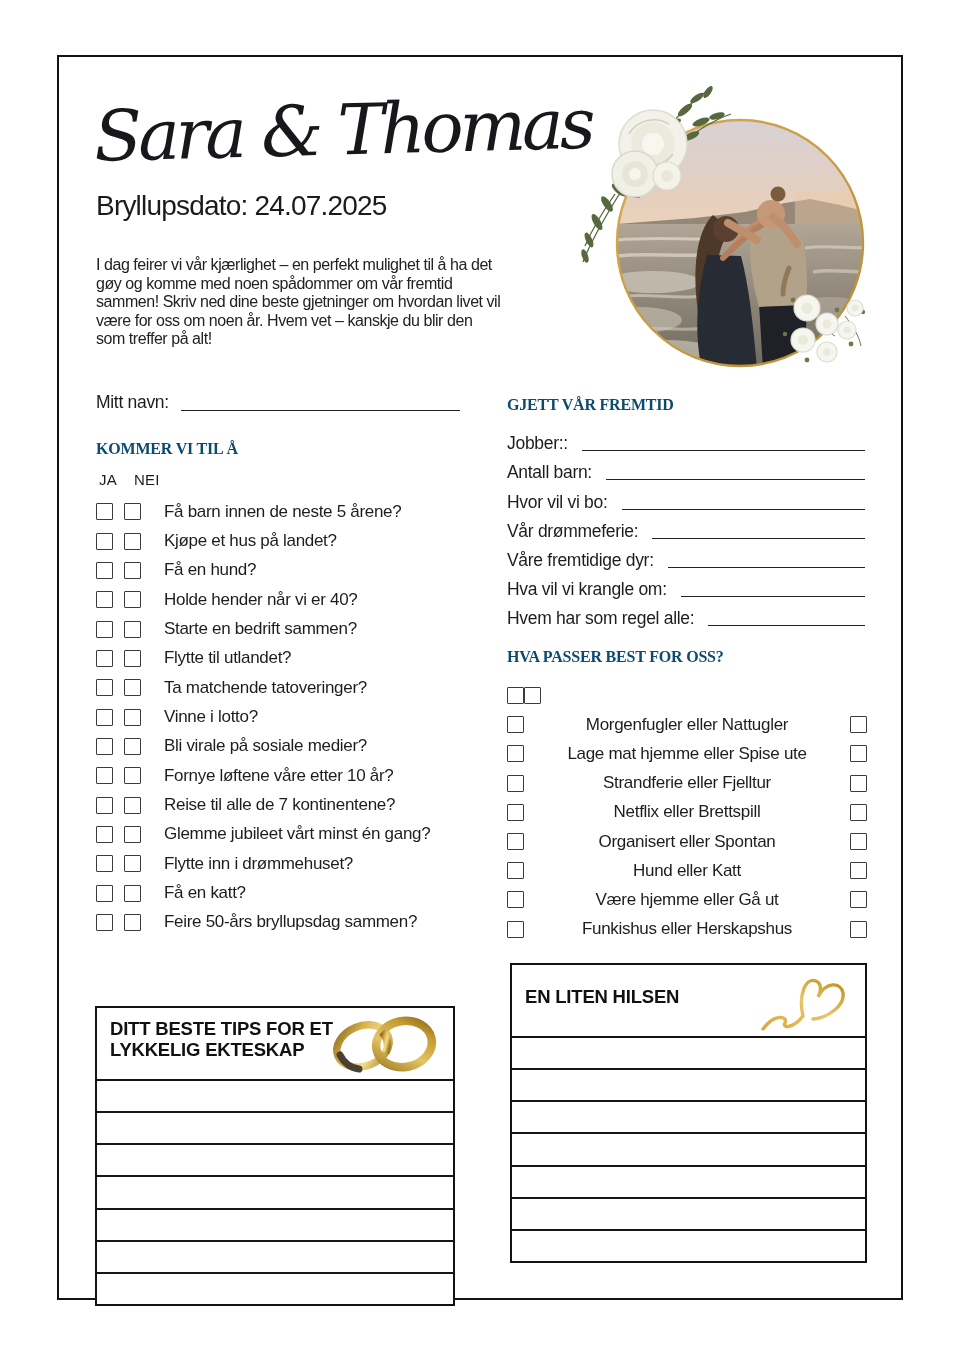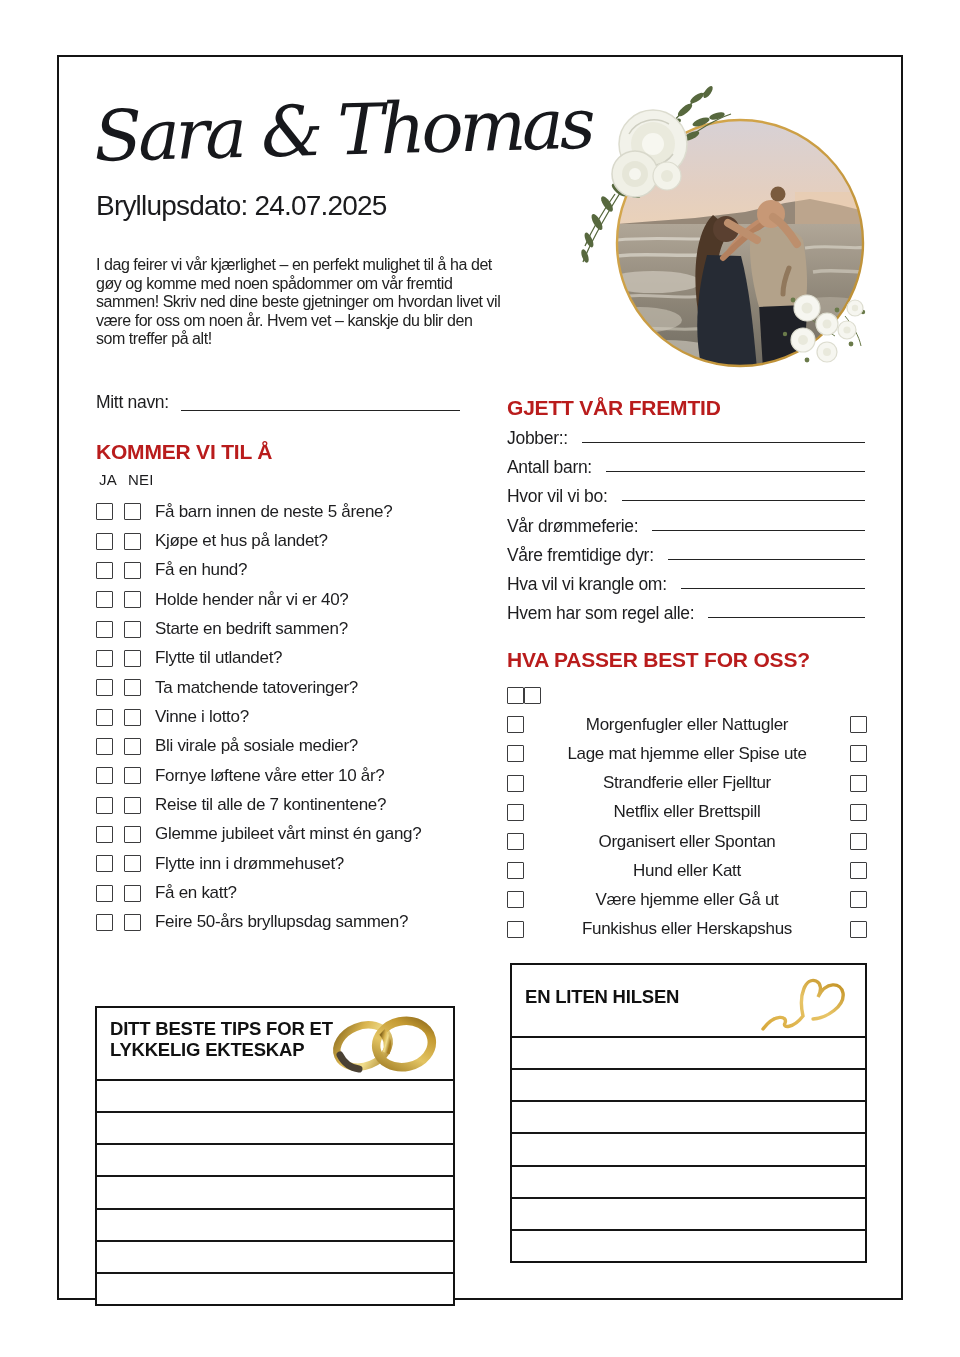--- a/index.html
+++ b/index.html
@@ -29,38 +29,38 @@
     font-size:16px;line-height:18.6px;letter-spacing:-0.45px;color:#222;
     white-space:pre-line;z-index:3;
   }
   .photo-art{position:absolute;left:545px;top:72px;width:370px;height:336px;z-index:2;}
   
   .name-row{
     position:absolute;left:96px;top:392px;width:368px;display:flex;align-items:flex-end;
     font-size:17.5px;letter-spacing:-0.3px;
   }
   .name-row .fill-line{flex:1;border-bottom:1.6px solid #232323;margin:0 4px 2px 12px;height:16px;}
-  .sec-heading{font-weight:800;font-size:21px;letter-spacing:-0.2px;color:#b91c1c;}
+  .sec-heading{font-weight:800;font-size:16px;letter-spacing:-0.2px;color:#0c4a6e;font-family:Liberation Serif, serif;}
   #kommer-heading{position:absolute;left:96px;top:440px;}
   .janei{
     position:absolute;left:99px;top:471px;font-size:15px;letter-spacing:0.2px;color:#1c1c1e;
   }
-  .janei span:first-child{margin-right:11px;}
+  .janei span:first-child{margin-right:17px;}
   #checklist{position:absolute;left:96px;top:497px;width:372px;}
   .cl-row{display:flex;align-items:center;height:29.35px;}
   .cb{
     width:17px;height:17px;border:1.9px solid #3c3c3e;background:#fff;
     box-sizing:border-box;flex:0 0 auto;border-radius:1px;
   }
   .cl-row .cb+.cb{margin-left:11px;}
-  .cl-text{margin-left:14px;font-size:17px;letter-spacing:-0.3px;white-space:nowrap;}
+  .cl-text{margin-left:23px;font-size:17px;letter-spacing:-0.3px;white-space:nowrap;}
   
   #gjett-heading{position:absolute;left:507px;top:396px;}
   #future-fields{position:absolute;left:507px;top:428px;width:360px;}
-  .ff-row{display:flex;height:29.2px;}
+  .ff-row{display:flex;align-items:flex-end;height:29.2px;}
   .ff-label{font-size:17.5px;letter-spacing:-0.3px;white-space:nowrap;padding-bottom:3px;}
   .ff-line{flex:1;border-bottom:1.6px solid #232323;margin:0 2px 6px 14px;height:14px;}
   #hva-heading{position:absolute;left:507px;top:648px;}
   #bestfit{position:absolute;left:507px;top:681px;width:360px;}
   .bf-row{display:flex;align-items:center;height:29.2px;}
   .bf-text{flex:1;text-align:center;font-size:17px;letter-spacing:-0.3px;white-space:nowrap;}
   
   .big-box{
     position:absolute;top:963px;height:300px;border:2px solid #131313;
     box-sizing:border-box;background:#fff;

